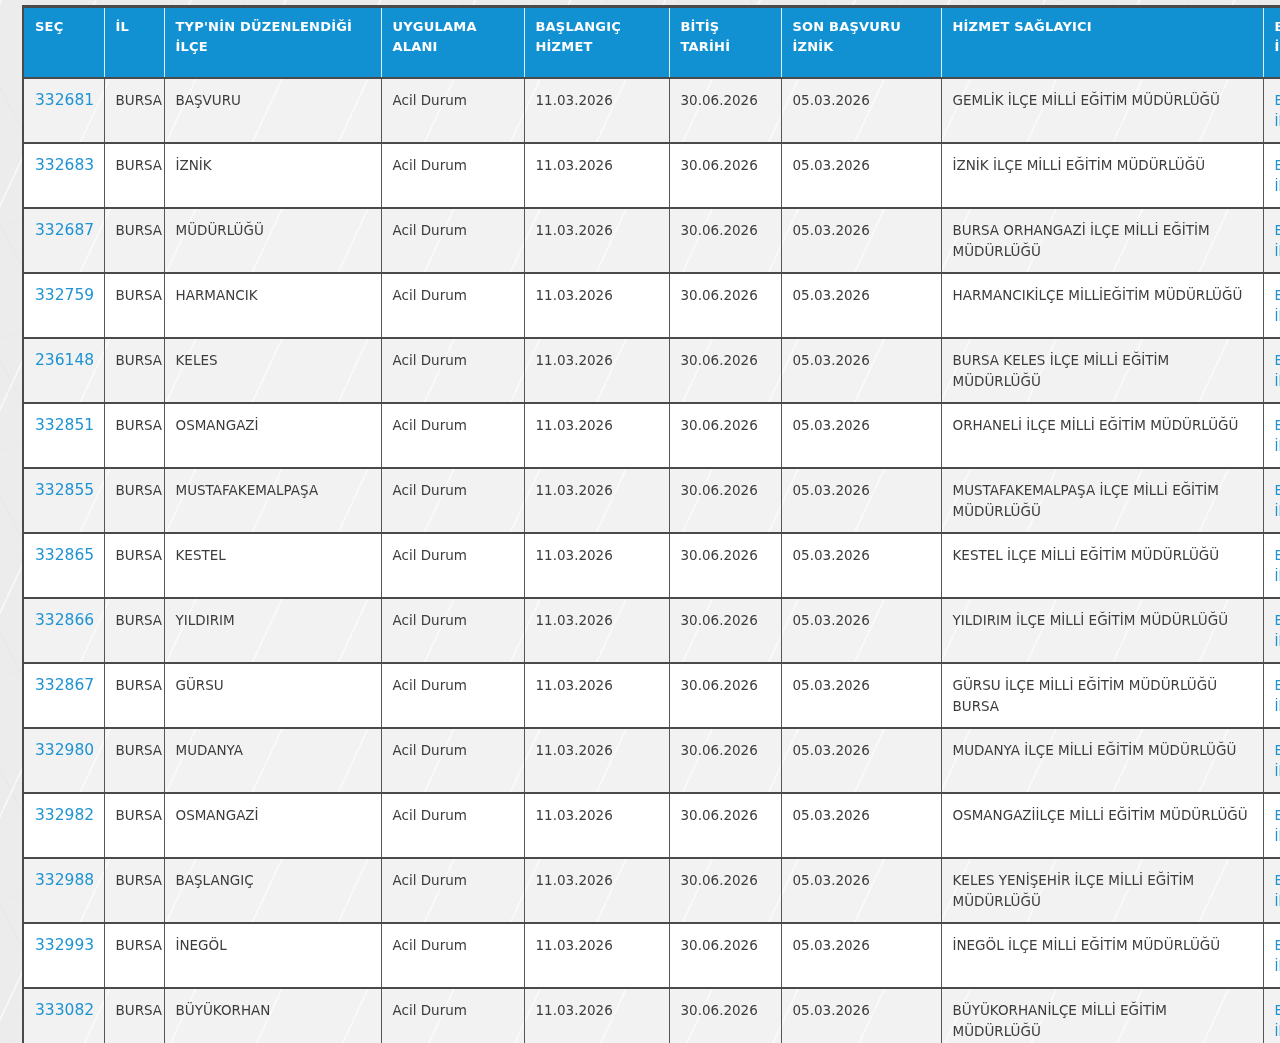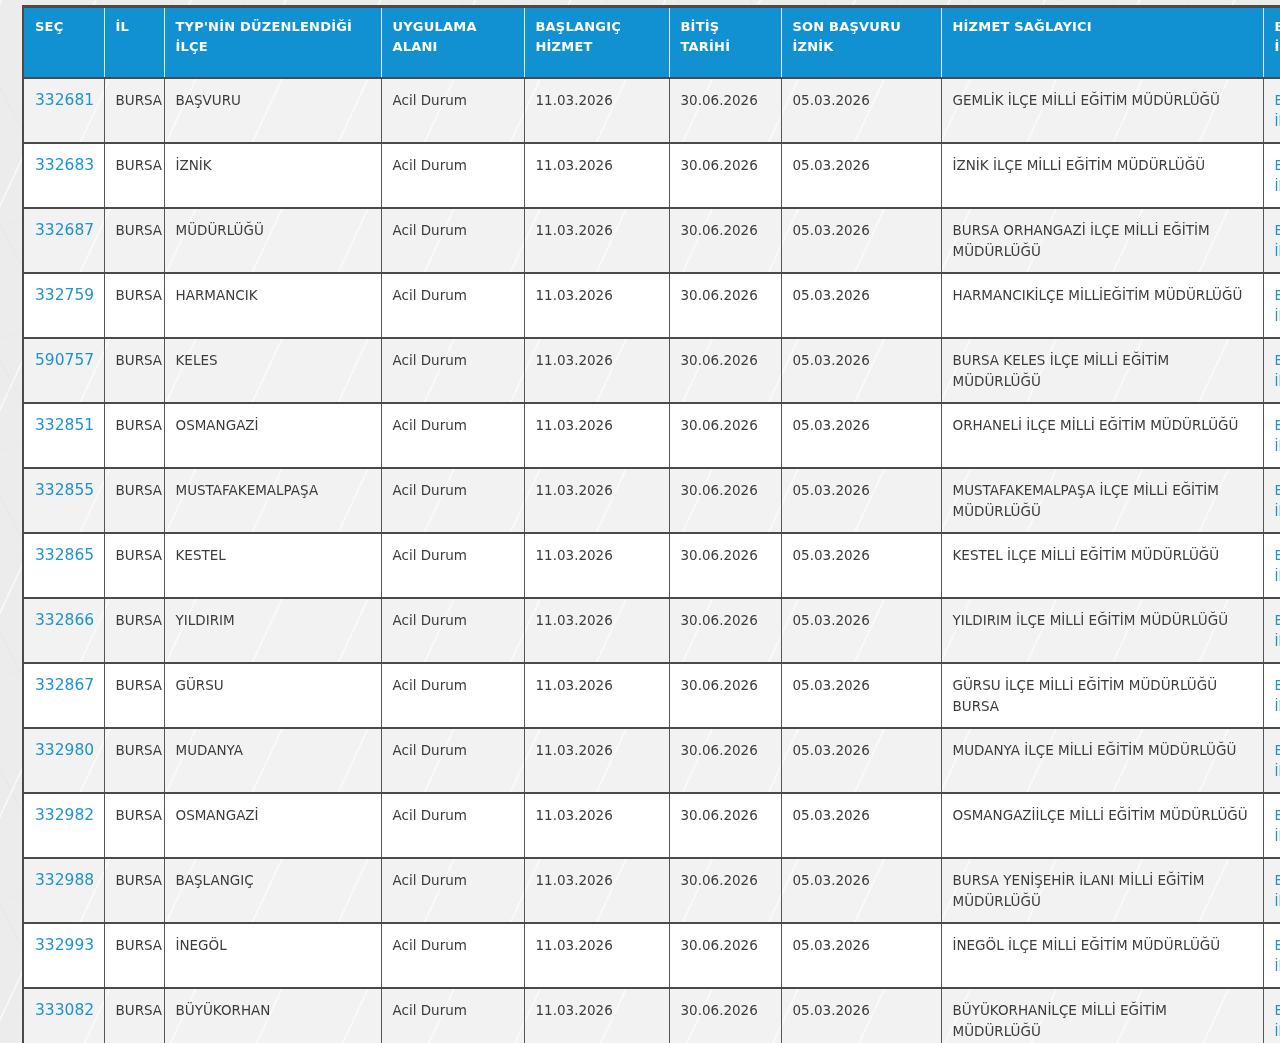--- a/index.html
+++ b/index.html
@@ -155,21 +155,21 @@
           <td class="cell-il">BURSA</td>
           <td class="cell-ilce">HARMANCIK</td>
           <td class="cell-alan">Acil Durum</td>
           <td class="cell-baslangic">11.03.2026</td>
           <td class="cell-bitis">30.06.2026</td>
           <td class="cell-sonbasvuru">05.03.2026</td>
           <td class="cell-saglayici">HARMANCIKİLÇE MİLLİEĞİTİM MÜDÜRLÜĞÜ</td>
           <td class="cell-ilan"><a>Başvuru İlanı</a></td>
         </tr>
         <tr>
-          <td class="cell-sec"><a>590757</a></td>
+          <td class="cell-sec"><a>236148</a></td>
           <td class="cell-il">BURSA</td>
           <td class="cell-ilce">KELES</td>
           <td class="cell-alan">Acil Durum</td>
           <td class="cell-baslangic">11.03.2026</td>
           <td class="cell-bitis">30.06.2026</td>
           <td class="cell-sonbasvuru">05.03.2026</td>
           <td class="cell-saglayici">BURSA KELES İLÇE MİLLİ EĞİTİM MÜDÜRLÜĞÜ</td>
           <td class="cell-ilan"><a>Başvuru İlanı</a></td>
         </tr>
         <tr>
@@ -250,21 +250,21 @@
           <td class="cell-ilan"><a>Başvuru İlanı</a></td>
         </tr>
         <tr>
           <td class="cell-sec"><a>332988</a></td>
           <td class="cell-il">BURSA</td>
           <td class="cell-ilce">BAŞLANGIÇ</td>
           <td class="cell-alan">Acil Durum</td>
           <td class="cell-baslangic">11.03.2026</td>
           <td class="cell-bitis">30.06.2026</td>
           <td class="cell-sonbasvuru">05.03.2026</td>
-          <td class="cell-saglayici">BURSA YENİŞEHİR İLANI MİLLİ EĞİTİM MÜDÜRLÜĞÜ</td>
+          <td class="cell-saglayici">KELES YENİŞEHİR İLÇE MİLLİ EĞİTİM MÜDÜRLÜĞÜ</td>
           <td class="cell-ilan"><a>Başvuru İlanı</a></td>
         </tr>
         <tr>
           <td class="cell-sec"><a>332993</a></td>
           <td class="cell-il">BURSA</td>
           <td class="cell-ilce">İNEGÖL</td>
           <td class="cell-alan">Acil Durum</td>
           <td class="cell-baslangic">11.03.2026</td>
           <td class="cell-bitis">30.06.2026</td>
           <td class="cell-sonbasvuru">05.03.2026</td>

